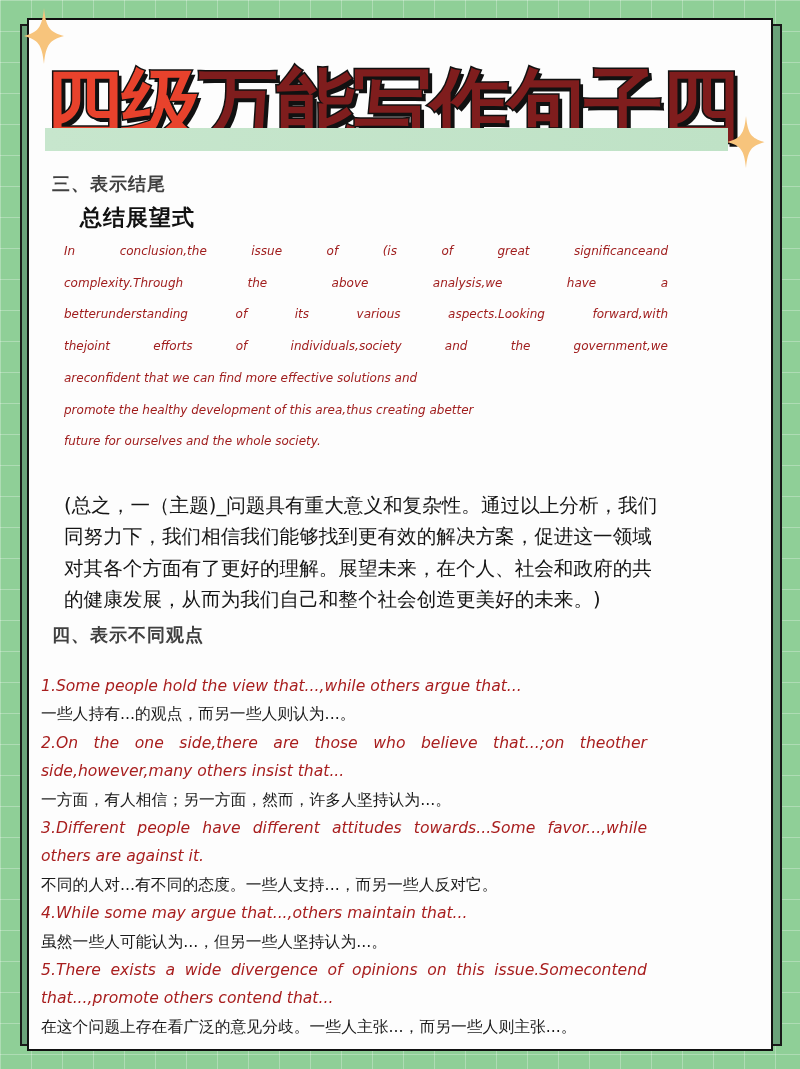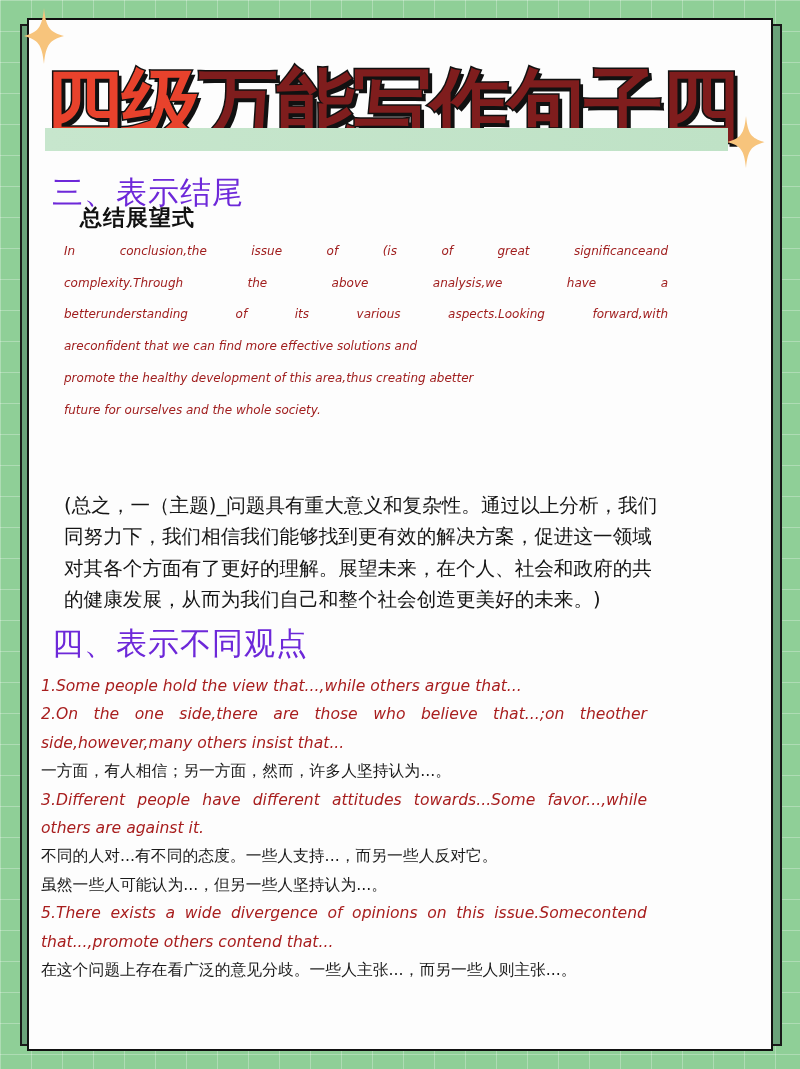--- a/index.html
+++ b/index.html
@@ -78,23 +78,23 @@
     width: 44px;
     height: 56px;
   }
   .star svg { width: 100%; height: 100%; display: block; }
   .star.tl { left: 22px; top: 8px; }
   .star.tr { left: 726px; top: 116px; width: 40px; height: 52px; }
 
   .h-section {
     position: absolute;
     left: 52px;
-    color: #6d28d9;
-    font-weight: normal;
-    font-size: 31px;
+    color: #404040;
+    font-weight: bold;
+    font-size: 18px;
     letter-spacing: 1px;
   }
   .h-sub {
     position: absolute;
     left: 80px;
     top: 203px;
     color: #111;
     font-weight: bold;
     font-size: 22px;
     letter-spacing: 1px;
@@ -174,55 +174,60 @@
     </svg>
 </div>
 
 <div class="h-section" style="top:172px;">三、表示结尾</div>
 <div class="h-sub">总结展望式</div>
 
 <div class="en-para">
   <span class="line">In conclusion,the issue of (is of great significanceand</span>
   <span class="line">complexity.Through the above analysis,we have a</span>
   <span class="line">betterunderstanding of its various aspects.Looking forward,with</span>
+  <span class="line">thejoint efforts of individuals,society and the government,we</span>
   <span class="line last">areconfident that we can find more effective solutions and</span>
   <span class="line last">promote the healthy development of this area,thus creating abetter</span>
   <span class="line last">future for ourselves and the whole society.</span>
 </div>
 
 <div class="cn-para">
   <span class="line">(总之，一（主题)_问题具有重大意义和复杂性。通过以上分析，我们</span>
   <span class="line">同努力下，我们相信我们能够找到更有效的解决方案，促进这一领域</span>
   <span class="line">对其各个方面有了更好的理解。展望未来，在个人、社会和政府的共</span>
   <span class="line">的健康发展，从而为我们自己和整个社会创造更美好的未来。)</span>
 </div>
 
 <div class="h-section" style="top:623px;text-align:right;">四、表示不同观点</div>
 
 <div class="points">
   <div>
     <div class="pt-en">
       <span class="line">1.Some people hold the view that...,while others argue that...</span>
     </div>
+    <div class="pt-cn">一些人持有...的观点，而另一些人则认为...。</div>
   </div>
   <div>
     <div class="pt-en">
       <span class="line j">2.On the one side,there are those who believe that...;on theother</span>
       <span class="line">side,however,many others insist that...</span>
     </div>
     <div class="pt-cn">一方面，有人相信；另一方面，然而，许多人坚持认为...。</div>
   </div>
   <div>
     <div class="pt-en">
       <span class="line j">3.Different people have different attitudes towards...Some favor...,while</span>
       <span class="line">others are against it.</span>
     </div>
     <div class="pt-cn">不同的人对...有不同的态度。一些人支持...，而另一些人反对它。</div>
   </div>
   <div>
+    <div class="pt-en">
+      <span class="line">4.While some may argue that...,others maintain that...</span>
+    </div>
     <div class="pt-cn">虽然一些人可能认为...，但另一些人坚持认为...。</div>
   </div>
   <div>
     <div class="pt-en">
       <span class="line j">5.There exists a wide divergence of opinions on this issue.Somecontend</span>
       <span class="line">that...,promote others contend that...</span>
     </div>
     <div class="pt-cn">在这个问题上存在看广泛的意见分歧。一些人主张...，而另一些人则主张...。</div>
   </div>
 </div>

